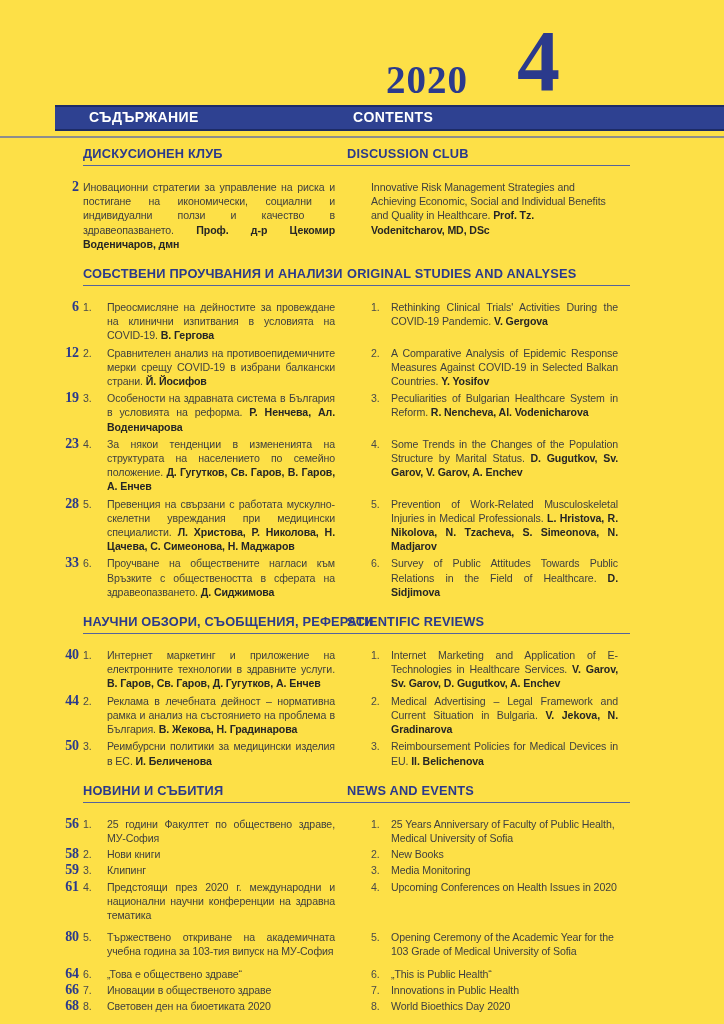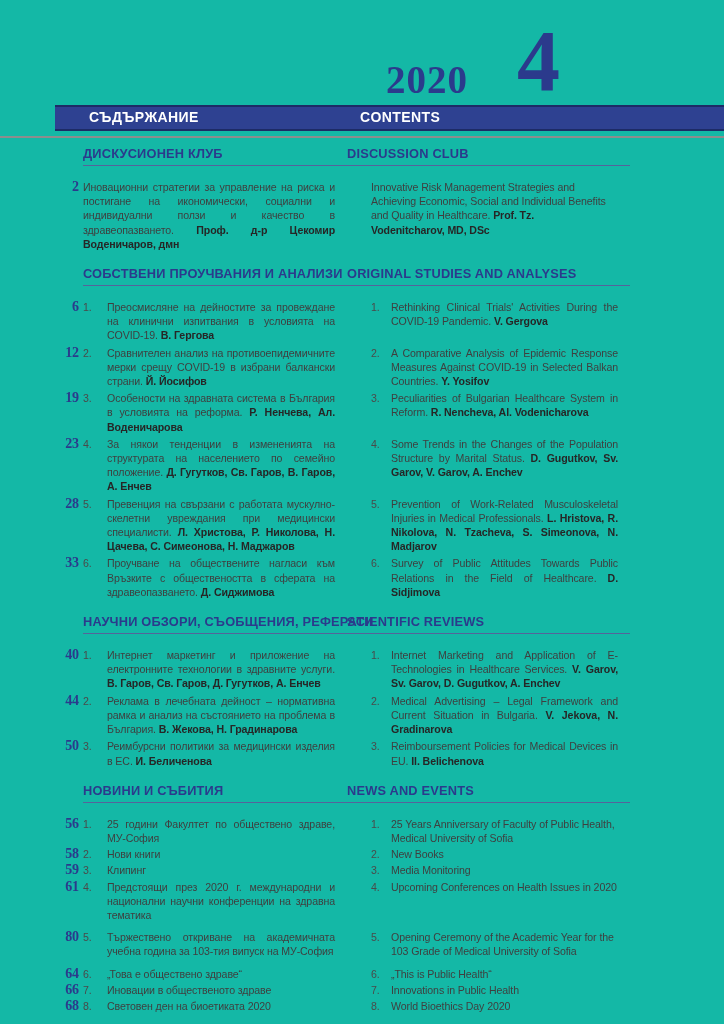--- a/index.html
+++ b/index.html
@@ -1,17 +1,17 @@
 <!DOCTYPE html>
 <html><head>
 <meta charset="utf-8">
 <style>
   html,body { margin:0; padding:0; background:#ffffff; }
   .page {
-    position:relative; width:724px; height:1024px; background:#14b8a6;
+    position:relative; width:724px; height:1024px; background:#fde047;
     font-family:"Liberation Sans", sans-serif; color:#3f3f3f; overflow:hidden;
     font-size:10.6px; line-height:14.2px; letter-spacing:-0.1px;
   }
   
   .year {
     position:absolute; left:386px; top:60px;
     font-family:"Liberation Serif", serif; font-weight:bold;
     font-size:39px; line-height:39px; color:#2b3a8c; letter-spacing:1px;
   }
   .issue {
@@ -23,21 +23,21 @@
   .banner {
     position:absolute; left:55px; right:0; top:105px; height:26px;
     background:#2e4191; border-top:2.5px solid #1d2b66; border-bottom:2.5px solid #1d2b66;
     box-sizing:border-box;
   }
   .banner span {
     position:absolute; top:2px; color:#ffffff; font-weight:bold;
     font-size:14px; line-height:17px; letter-spacing:0.4px;
   }
   .banner .b-bg { left:34px; }
-  .banner .b-en { left:305px; }
+  .banner .b-en { left:298px; }
   .grayrule { position:absolute; left:0; top:136px; width:724px; height:2px; background:#8d8d8d; }
   
   .content { position:absolute; left:55px; top:146px; width:610px; }
   section { margin-top:15px; }
   section:first-child { margin-top:0; }
   .sec-head {
     position:relative; margin-left:28px; width:547px;
     border-bottom:1.5px solid #55639b; padding-bottom:4px; margin-bottom:14px;
     color:#2b3a8c; font-weight:bold; font-size:12.8px; line-height:15px; letter-spacing:0.2px;
   }

